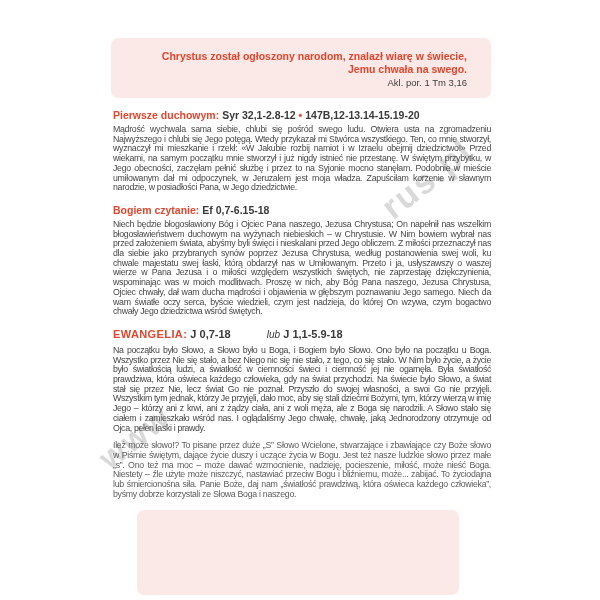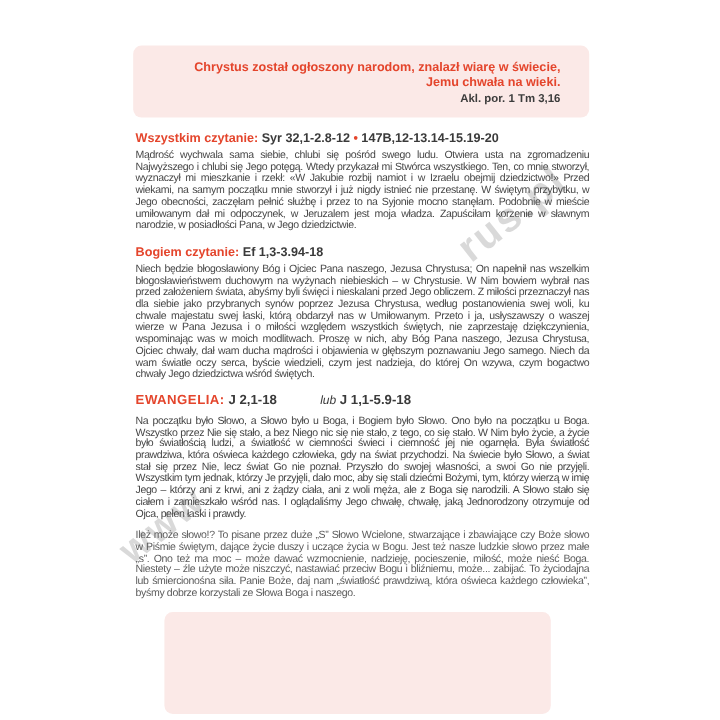--- a/index.html
+++ b/index.html
@@ -14,21 +14,21 @@
     letter-spacing:2px;user-select:none;white-space:nowrap;
   }
   .wm-left{left:92px;top:448px;font-size:32px;}
   .wm-right{left:374px;top:196px;font-size:34px;}
   .content{position:absolute;left:111px;top:38px;width:380px;z-index:1;}
   .acclamation-box{
     background:#fbe9e7;border-radius:7px;
     padding:12px 24px 9px 24px;text-align:right;
   }
   .acc-line{color:#e4452c;font-weight:700;font-size:10.5px;line-height:12.5px;}
-  .acc-source{color:#3c3c3c;font-weight:700;font-size:9.5px;line-height:12px;margin-top:2px;}
+  .acc-source{color:#3c3c3c;font-weight:400;font-size:9.5px;line-height:12px;margin-top:2px;}
   .reading-heading{margin:11px 0 4px 2px;font-size:10.5px;line-height:12px;}
   .lbl-red{color:#e4452c;font-weight:700;}
   .refs{color:#3a3a3a;font-weight:700;}
   .bullet{color:#e4452c;font-weight:700;}
   .gospel-heading{margin:11px 0 5px 2px;font-size:11px;line-height:13px;}
   .lbl-ew{color:#e4452c;font-weight:700;letter-spacing:0.4px;margin-top:48px;}
   .conj{font-style:italic;font-weight:400;color:#3a3a3a;font-size:10px;padding-left:33px;}
   p.body{
     margin:3px 0 0 2px;width:378px;
     text-align:justify;font-size:8.8px;line-height:9.7px;
@@ -46,41 +46,41 @@
 
 <div class="page">
 
   <div class="watermark wm-left">www</div>
   <div class="watermark wm-right">rus.pl</div>
 
   <div class="content">
 
     <div class="acclamation-box">
       <div class="acc-line">Chrystus został ogłoszony narodom, znalazł wiarę w świecie,</div>
-      <div class="acc-line">Jemu chwała na wieki.</div>
+      <div class="acc-line">Jemu chwała na swego.</div>
       <div class="acc-source">Akl. por. 1 Tm 3,16</div>
     </div>
 
     <div class="reading-heading">
-      <span class="lbl-red">Wszystkim czytanie:</span>
+      <span class="lbl-red">Pierwsze duchowym:</span>
       <span class="refs">Syr 32,1-2.8-12</span>
       <span class="bullet">•</span>
       <span class="refs">147B,12-13.14-15.19-20</span>
     </div>
     <p class="body">Mądrość wychwala sama siebie, chlubi się pośród swego ludu. Otwiera usta na zgromadzeniu Najwyższego i chlubi się Jego potęgą. Wtedy przykazał mi Stwórca wszystkiego. Ten, co mnie stworzył, wyznaczył mi mieszkanie i rzekł: «W Jakubie rozbij namiot i w Izraelu obejmij dziedzictwo!» Przed wiekami, na samym początku mnie stworzył i już nigdy istnieć nie przestanę. W świętym przybytku, w Jego obecności, zaczęłam pełnić służbę i przez to na Syjonie mocno stanęłam. Podobnie w mieście umiłowanym dał mi odpoczynek, w Jeruzalem jest moja władza. Zapuściłam korzenie w sławnym narodzie, w posiadłości Pana, w Jego dziedzictwie.</p>
 
     <div class="reading-heading">
       <span class="lbl-red">Bogiem czytanie:</span>
-      <span class="refs">Ef 1,3-3.94-18</span>
+      <span class="refs">Ef 0,7-6.15-18</span>
     </div>
     <p class="body">Niech będzie błogosławiony Bóg i Ojciec Pana naszego, Jezusa Chrystusa; On napełnił nas wszelkim błogosławieństwem duchowym na wyżynach niebieskich – w Chrystusie. W Nim bowiem wybrał nas przed założeniem świata, abyśmy byli święci i nieskalani przed Jego obliczem. Z miłości przeznaczył nas dla siebie jako przybranych synów poprzez Jezusa Chrystusa, według postanowienia swej woli, ku chwale majestatu swej łaski, którą obdarzył nas w Umiłowanym. Przeto i ja, usłyszawszy o waszej wierze w Pana Jezusa i o miłości względem wszystkich świętych, nie zaprzestaję dziękczynienia, wspominając was w moich modlitwach. Proszę w nich, aby Bóg Pana naszego, Jezusa Chrystusa, Ojciec chwały, dał wam ducha mądrości i objawienia w głębszym poznawaniu Jego samego. Niech da wam światłe oczy serca, byście wiedzieli, czym jest nadzieja, do której On wzywa, czym bogactwo chwały Jego dziedzictwa wśród świętych.</p>
 
     <div class="gospel-heading">
       <span class="lbl-ew">EWANGELIA:</span>
-      <span class="refs">J 2,1-18</span>
+      <span class="refs">J 0,7-18</span>
       <span class="conj">lub</span>
       <span class="refs">J 1,1-5.9-18</span>
     </div>
     <p class="body gospel">Na początku było Słowo, a Słowo było u Boga, i Bogiem było Słowo. Ono było na początku u Boga. Wszystko przez Nie się stało, a bez Niego nic się nie stało, z tego, co się stało. W Nim było życie, a życie było światłością ludzi, a światłość w ciemności świeci i ciemność jej nie ogarnęła. Była światłość prawdziwa, która oświeca każdego człowieka, gdy na świat przychodzi. Na świecie było Słowo, a świat stał się przez Nie, lecz świat Go nie poznał. Przyszło do swojej własności, a swoi Go nie przyjęli. Wszystkim tym jednak, którzy Je przyjęli, dało moc, aby się stali dziećmi Bożymi, tym, którzy wierzą w imię Jego – którzy ani z krwi, ani z żądzy ciała, ani z woli męża, ale z Boga się narodzili. A Słowo stało się ciałem i zamieszkało wśród nas. I oglądaliśmy Jego chwałę, chwałę, jaką Jednorodzony otrzymuje od Ojca, pełen łaski i prawdy.</p>
 
     <p class="body commentary">Ileż może słowo!? To pisane przez duże „S” Słowo Wcielone, stwarzające i zbawiające czy Boże słowo w Piśmie świętym, dające życie duszy i uczące życia w Bogu. Jest też nasze ludzkie słowo przez małe „s”. Ono też ma moc – może dawać wzmocnienie, nadzieję, pocieszenie, miłość, może nieść Boga. Niestety – źle użyte może niszczyć, nastawiać przeciw Bogu i bliźniemu, może... zabijać. To życiodajna lub śmiercionośna siła. Panie Boże, daj nam „światłość prawdziwą, która oświeca każdego człowieka”, byśmy dobrze korzystali ze Słowa Boga i naszego.</p>
 
     <div class="bottom-box"></div>
 
   </div>

